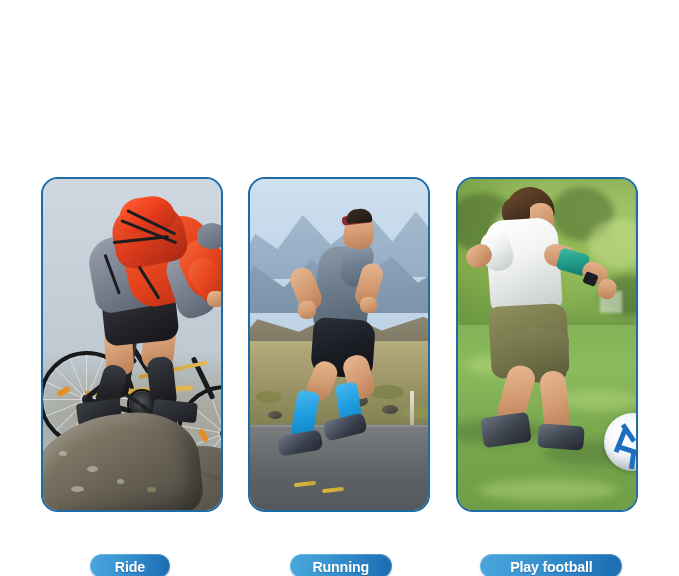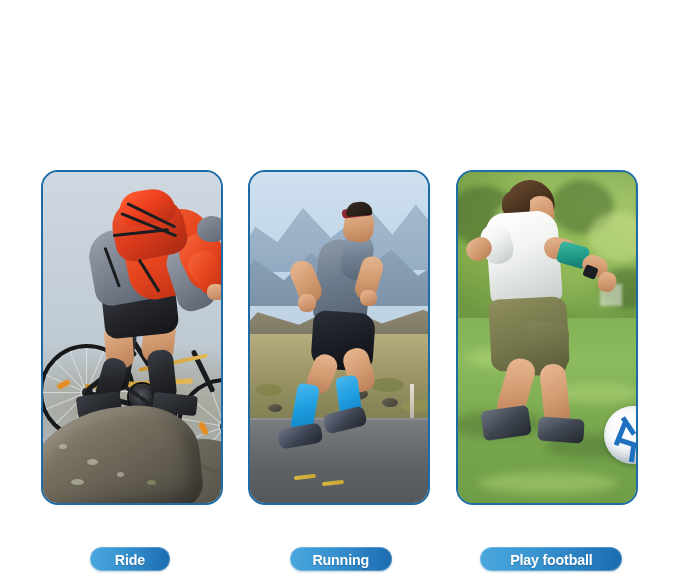--- a/index.html
+++ b/index.html
@@ -33,21 +33,21 @@
     letter-spacing: -0.4px;
     line-height: 1.38;
     transform: scaleX(0.93);
     text-shadow: 0 1px 2px rgba(8,52,92,0.28);
     white-space: nowrap;
   }
   .btitle.l2 { font-size: 31px; }
 
   
   .cards {
-    position: absolute; left: 0; top: 129px; width: 679px; height: 325px;
+    position: absolute; left: 0; top: 136px; width: 679px; height: 325px;
   }
   .card-col {
     position: absolute; top: 41px; width: 182px;
   }
   .c1 { left: 41px; }
   .c2 { left: 248px; }
   .c3 { left: 456px; }
 
   .photo {
     position: relative; width: 182px; height: 335px;

